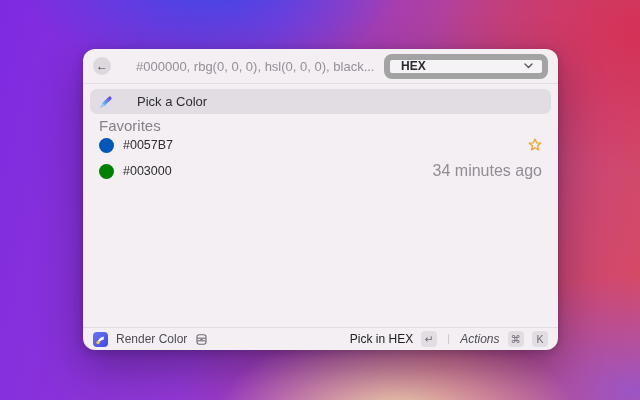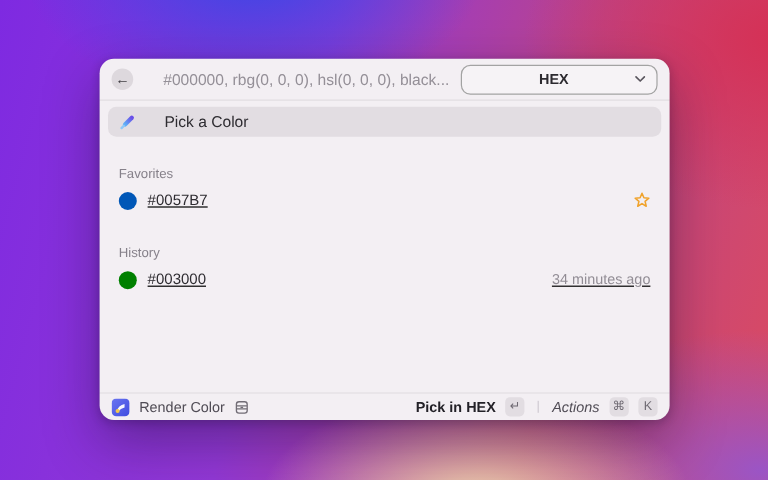--- a/index.html
+++ b/index.html
@@ -28,48 +28,48 @@
     height:35px; flex:0 0 35px; display:flex; align-items:center;
     padding:0 10px; gap:9px; border-bottom:1px solid rgba(0,0,0,.07);
   }
   .back-btn {
     width:18px; height:18px; border-radius:50%; background:#ddd8dd; border:none;
     display:flex; align-items:center; justify-content:center; cursor:pointer;
     font-size:12px; color:#3f3c42; line-height:1; flex:0 0 18px;
   }
   .search-ph { flex:1; font-size:13px; color:#948f97; white-space:nowrap; overflow:hidden;margin-left:16px; }
   .dropdown {
-    width:164px; height:25px; border:1px solid #a3a3a3; border-radius:8px;
+    width:164px; height:25px; border:6px solid #a3a3a3; border-radius:8px;
     display:flex; align-items:center; padding:0 9px 0 11px; gap:2px;
-    background:rgba(255,255,255,.25); cursor:pointer; flex:0 0 164px;text-align:center;
+    background:rgba(255,255,255,.25); cursor:pointer; flex:0 0 164px;
   }
   .dropdown .val { flex:1; font-size:12px; font-weight:600; color:#2c2a2f; }
   
   .list { flex:1; padding:5px 7px 0; overflow:hidden; }
   .row {
     height:25px; display:flex; align-items:center; gap:9px;
     padding:0 9px; border-radius:7px; cursor:pointer;
   }
-  .row.item { height:26px;text-decoration:underline; }
+  .row.item { height:26px; }
   .row.selected { background:#e2dde2;gap:24px; }
   .row-label { font-size:13px; font-weight:500; color:#2e2c31; }
   .item .row-label { font-size:12.5px; }
   .section-title {
-    margin:25px 9px 1px; height:14px; font-size:11px; font-weight:500; color:#86818a;
+    margin:3px 9px 1px; height:14px; font-size:15px; font-weight:500; color:#86818a;
   }
   .swatch { width:15px; height:15px; border-radius:50%; flex:0 0 15px; }
   .spacer { flex:1; }
-  .time { font-size:12px; color:#928d95; }
+  .time { font-size:16px; color:#928d95; }
   
   .ftr {
     flex:0 0 23px; border-top:1px solid rgba(0,0,0,.08);
     display:flex; align-items:center; padding:0 10px; gap:8px;
   }
   .app-name { font-size:12px; color:#504c55; }
-  .primary { font-size:12px; font-weight:700; color:#232127; }
+  .primary { font-size:12px; font-weight:400; color:#232127; }
   kbd {
     min-width:16px; height:16px; padding:0 3px; background:#e2dde2; border-radius:4px;
     display:inline-flex; align-items:center; justify-content:center;
     font-family:"Liberation Sans","DejaVu Sans",sans-serif;
     font-size:10.5px; color:#6f6a73; cursor:pointer;
   }
   .vdiv { width:1px; height:10px; background:#cfcad1; margin:0 3px; }
   .actions-label { font-size:12px; color:#504c55; cursor:pointer;font-style:italic; }
   .icon { display:inline-flex; align-items:center; justify-content:center; }
 </style>
@@ -119,21 +119,20 @@
         <span class="row-label">#0057B7</span>
         <span class="spacer"></span>
         <span class="icon">
           <svg width="14" height="14" viewBox="0 0 14 14">
               <polygon points="7,1 8.59,4.82 12.71,5.15 9.57,7.83 10.53,11.85 7,9.7 3.47,11.85 4.43,7.83 1.29,5.15 5.41,4.82" fill="none" stroke="#F0A32C" stroke-width="1.3" stroke-linejoin="round"></polygon>
             </svg>
         </span>
       </div>
 
 
-      <div class="section-title">History</div>
 
       <div class="row item">
         <span class="swatch" style="background: rgb(0, 128, 0);"></span>
         <span class="row-label">#003000</span>
         <span class="spacer"></span>
         <span class="time">34 minutes ago</span>
       </div>
 
     </div>
 

